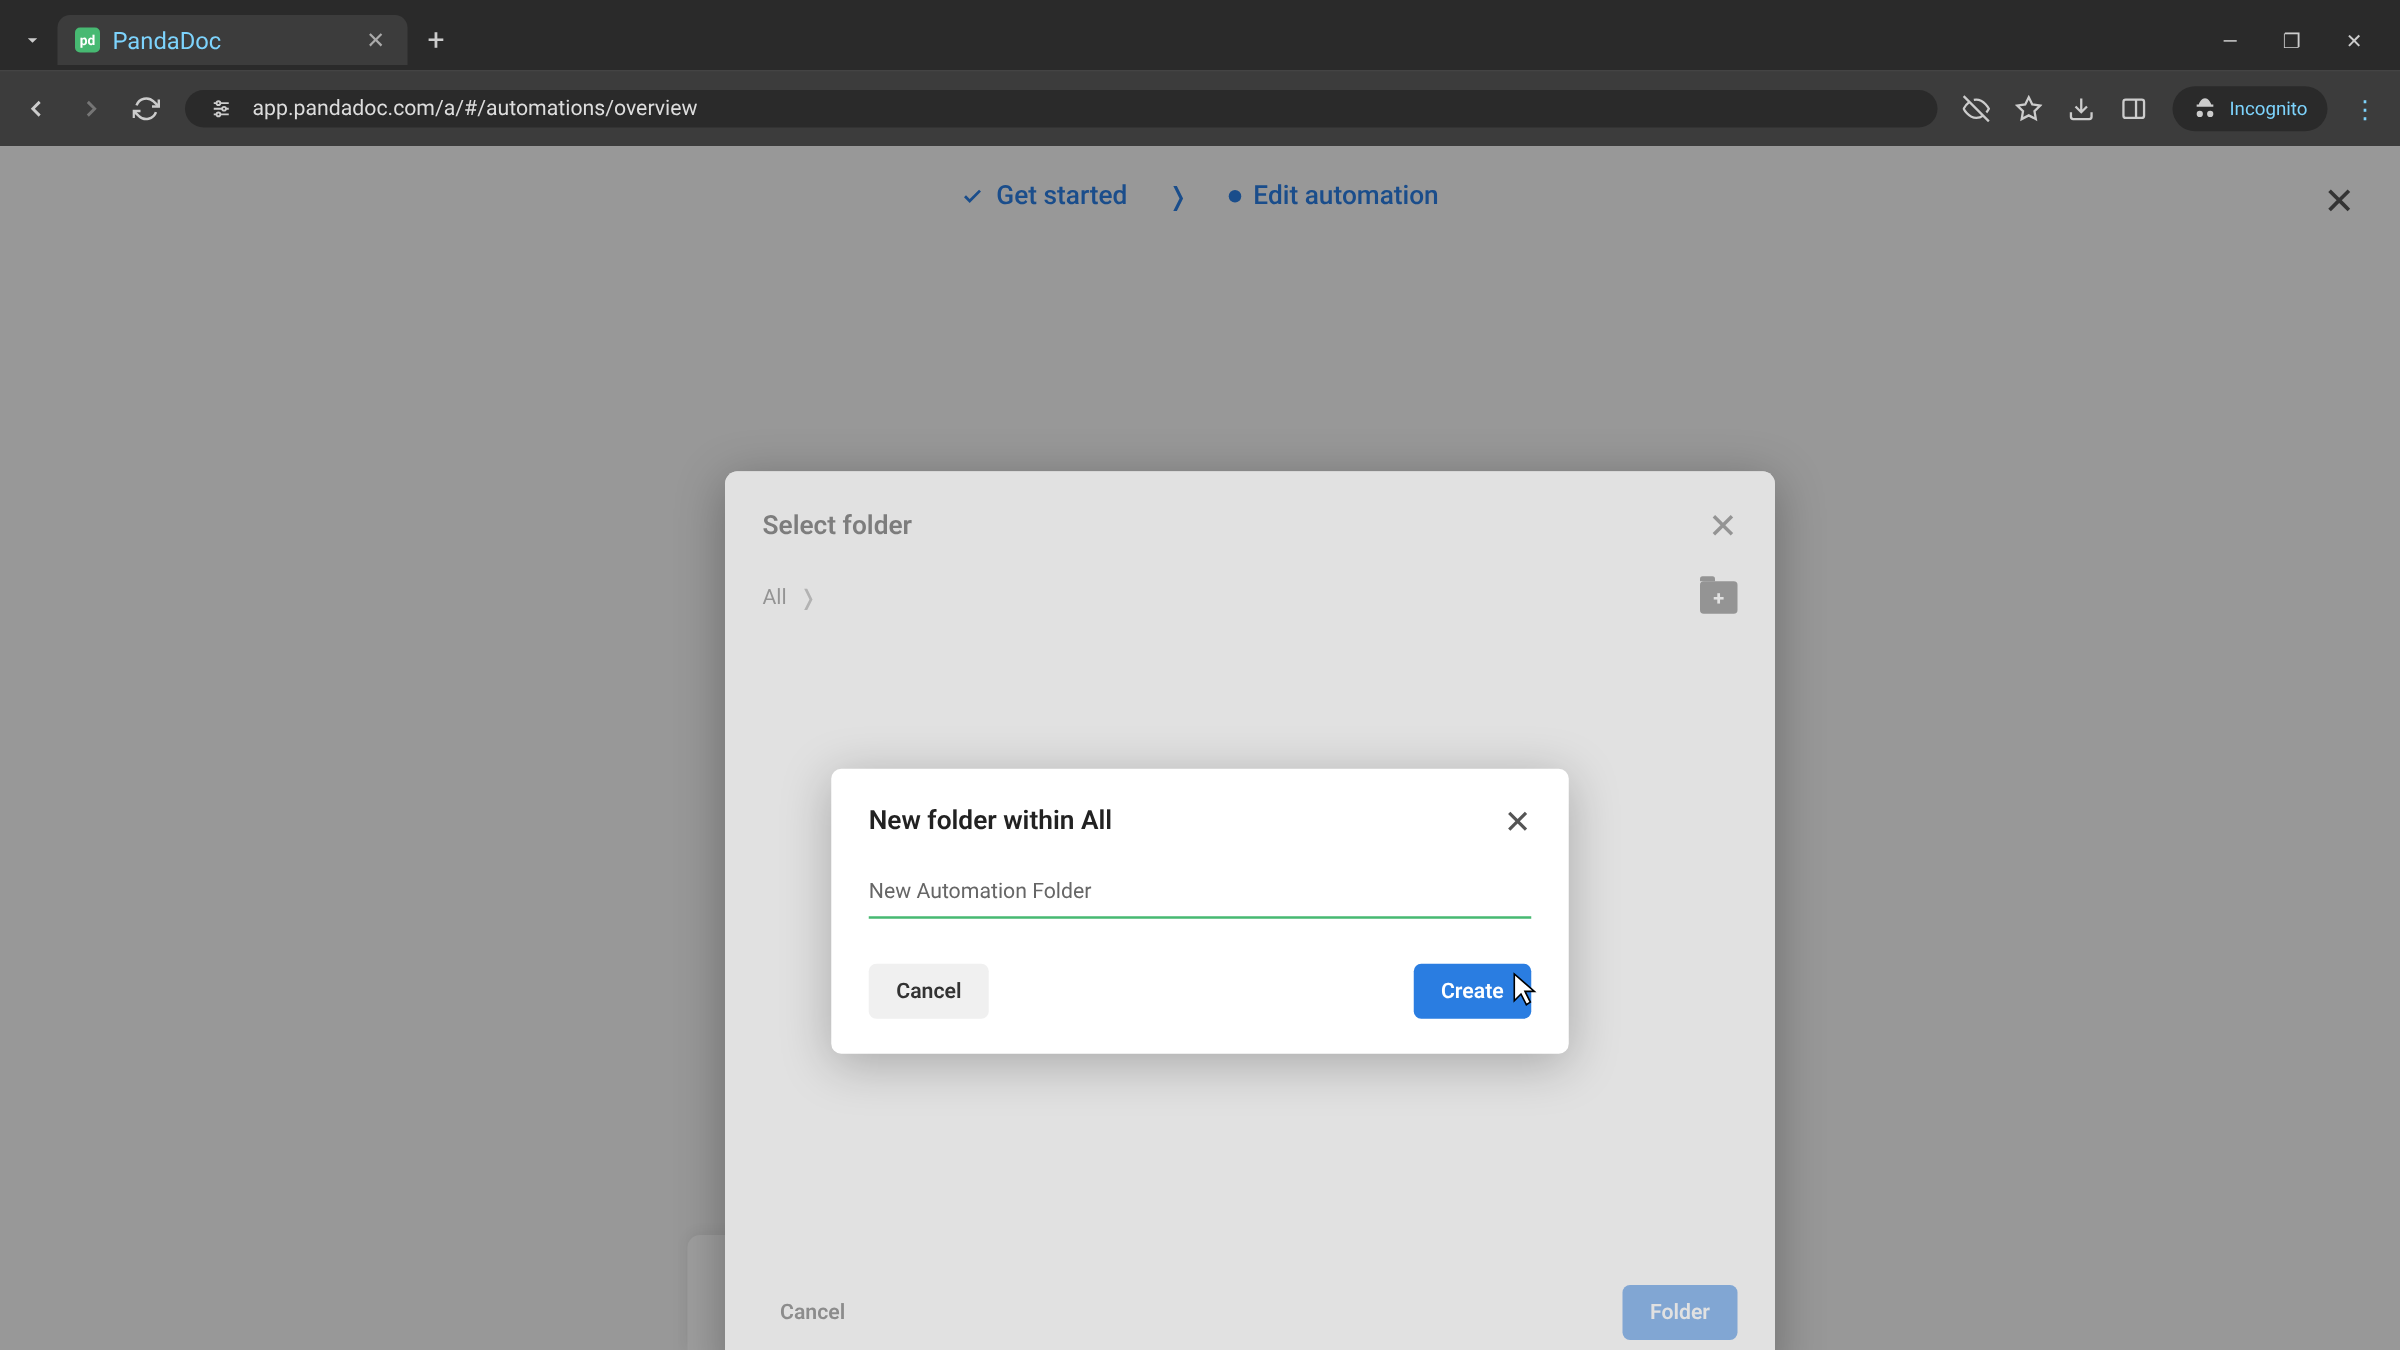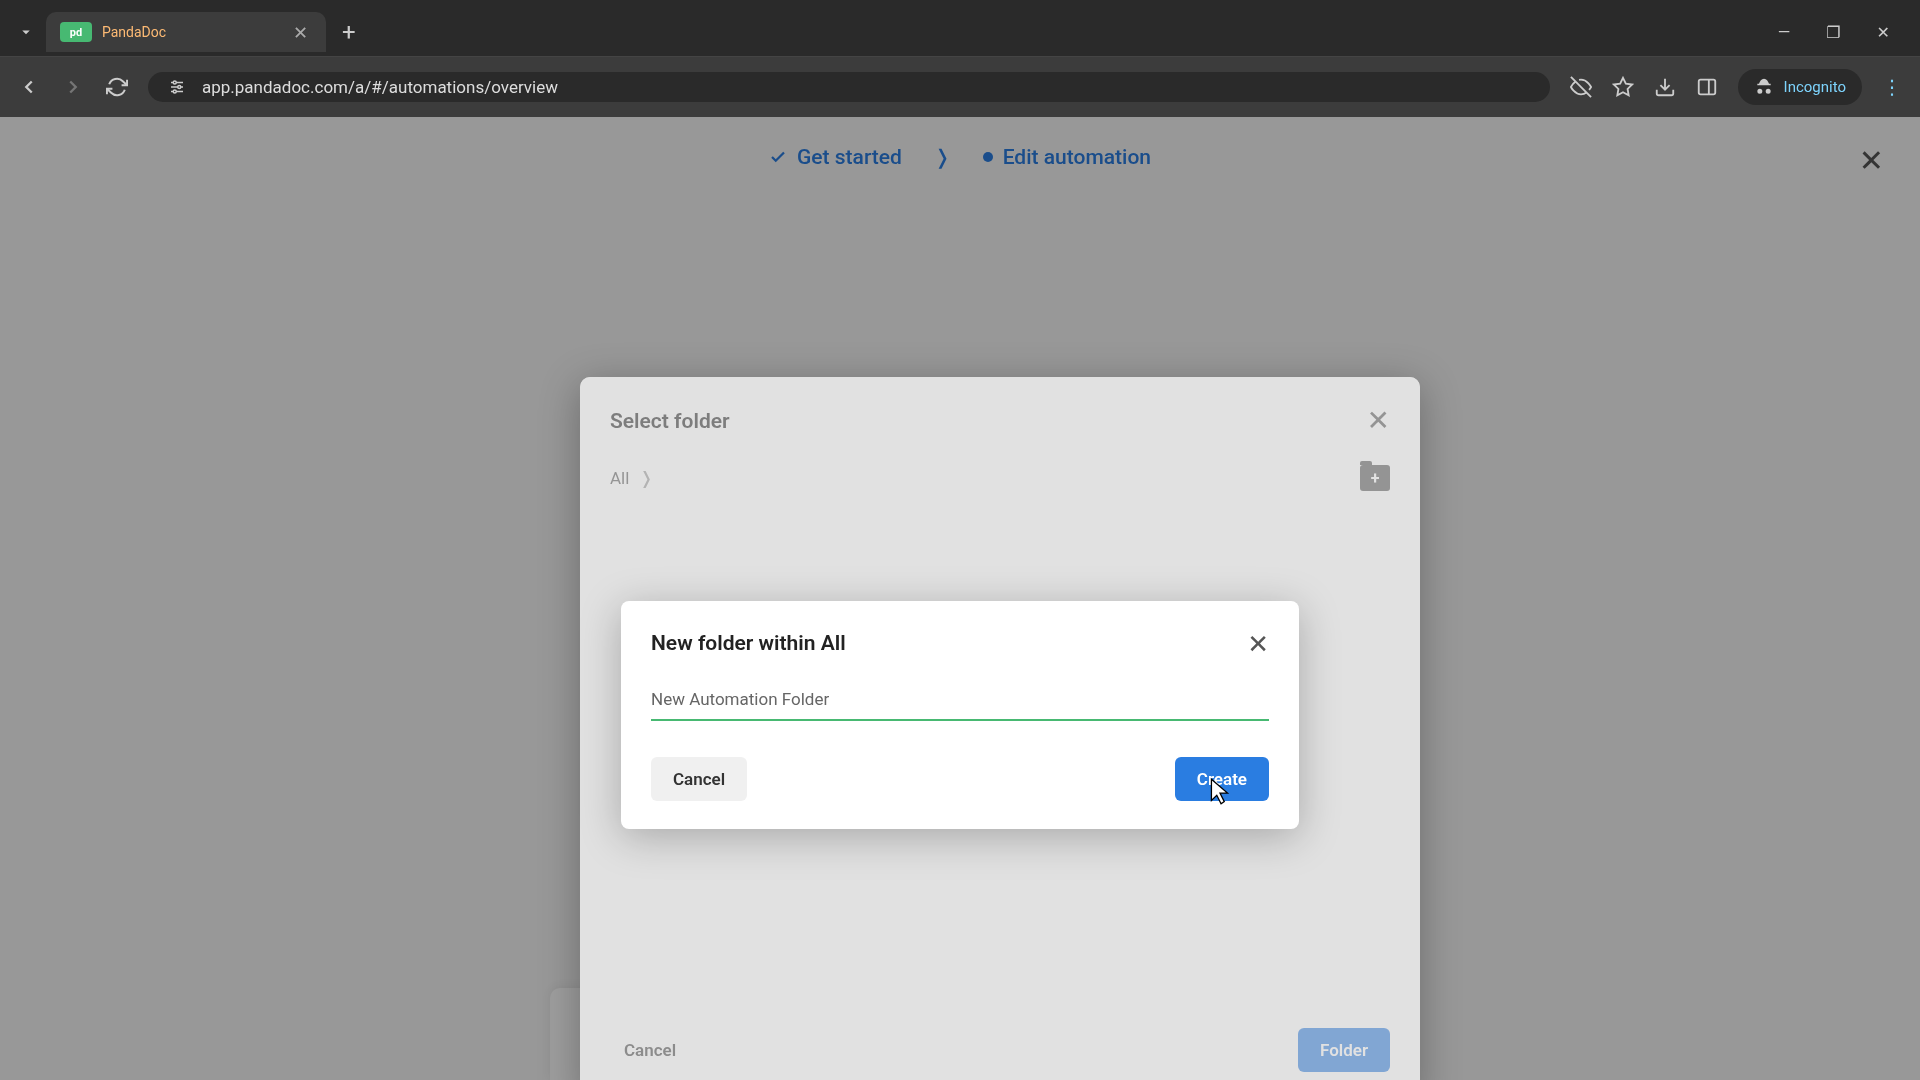--- a/index.html
+++ b/index.html
@@ -3,22 +3,22 @@
   <meta charset="utf-8">
   <style>
     * { margin: 0; padding: 0; box-sizing: border-box; font-family: -apple-system, BlinkMacSystemFont, "Segoe UI", Roboto, sans-serif; }
     body { width: 1920px; height: 1080px; overflow: hidden; background: #2a2a2a; }
     
     
     .browser-chrome { background: #2a2a2a; height: 117px; }
     .tab-bar { height: 56px; display: flex; align-items: center; padding: 8px 12px 0 12px; gap: 6px; }
     .tab-dropdown { width: 28px; height: 28px; display: flex; align-items: center; justify-content: center; color: #ccc; cursor: pointer; }
     .tab { height: 40px; background: #3c3c3c; border-radius: 10px 10px 0 0; display: flex; align-items: center; padding: 0 14px; gap: 10px; min-width: 280px; }
-    .tab-favicon { width: 32px; height: 20px; background: #47b972; border-radius: 4px; display: flex; align-items: center; justify-content: center; color: white; font-size: 11px; font-weight: bold; }
-    .tab-title { color: #fdba74; font-size: 14px; flex: 1; }
+    .tab-favicon { width: 20px; height: 20px; background: #47b972; border-radius: 4px; display: flex; align-items: center; justify-content: center; color: white; font-size: 11px; font-weight: bold; }
+    .tab-title { color: #7dd3fc; font-size: 19px; flex: 1; }
     .tab-close { color: #aaa; font-size: 18px; cursor: pointer; padding: 2px 4px; }
     .new-tab { color: #ccc; font-size: 24px; padding: 4px 10px; cursor: pointer; }
     .window-controls { margin-left: auto; display: flex; gap: 24px; padding-right: 12px; color: #ccc; }
     .window-controls span { cursor: pointer; font-size: 16px; padding: 6px; }
     
     .addr-bar { height: 61px; background: #3c3c3c; display: flex; align-items: center; padding: 0 18px; gap: 20px; border-top: 1px solid #444; }
     .nav-icons { display: flex; align-items: center; gap: 22px; color: #ccc; }
     .nav-icons svg { width: 22px; height: 22px; cursor: pointer; }
     .nav-icons .disabled { opacity: 0.4; cursor: default; }
     .url-box { flex: 1; background: #2a2a2a; border-radius: 24px; height: 30px; display: flex; align-items: center; padding: 0 20px; gap: 16px; color: #ccc; }
@@ -48,21 +48,21 @@
     .sf-close { font-size: 28px; color: #555; cursor: pointer; background: none; border: none; line-height: 1; }
     .sf-breadcrumb-row { display: flex; justify-content: space-between; align-items: center; margin-bottom: 16px; }
     .sf-breadcrumb { display: flex; align-items: center; gap: 10px; color: #555; font-size: 17px; }
     .sf-newfolder-icon { width: 30px; height: 26px; background: #555; display: flex; align-items: center; justify-content: center; color: white; cursor: pointer; border-radius: 3px; position: relative; }
     .sf-newfolder-icon::before { content: ''; position: absolute; top: -4px; left: 0; width: 12px; height: 4px; background: #555; border-radius: 2px 2px 0 0; }
     .sf-body { flex: 1; }
     .sf-footer { display: flex; justify-content: space-between; padding-top: 20px; }
     .sf-dim { position: absolute; inset: 0; background: rgba(200,200,200,0.55); border-radius: 10px; z-index: 1; }
     
     
-    .new-folder-modal { position: absolute; left: 50%; top: 484px; transform: translateX(-50%); width: 678px; background: #fff; border-radius: 8px; box-shadow: 0 8px 40px rgba(0,0,0,0.25); z-index: 20; padding: 30px 30px 28px; }
+    .new-folder-modal { position: absolute; left: 50%; top: 498px; transform: translateX(-50%); width: 590px; background: #fff; border-radius: 8px; box-shadow: 0 8px 40px rgba(0,0,0,0.25); z-index: 20; padding: 30px 30px 28px; }
     .nf-header { display: flex; justify-content: space-between; align-items: flex-start; margin-bottom: 26px; }
     .nf-title { font-size: 21px; font-weight: 600; color: #222; }
     .nf-close { font-size: 26px; color: #555; cursor: pointer; background: none; border: none; line-height: 1; }
     .nf-input { width: 100%; border: none; border-bottom: 2px solid #47b972; font-size: 17px; color: #666; padding: 6px 0 10px; outline: none; margin-bottom: 36px; }
     .nf-footer { display: flex; justify-content: space-between; align-items: center; }
     
     .btn { border: none; border-radius: 6px; padding: 12px 22px; font-size: 17px; font-weight: 600; cursor: pointer; }
     .btn-primary { background: #2a7de1; color: #fff; }
     .btn-primary-soft { background: #5b9ce8; color: #fff; }
     .btn-secondary { background: #f0f0f0; color: #333; }

